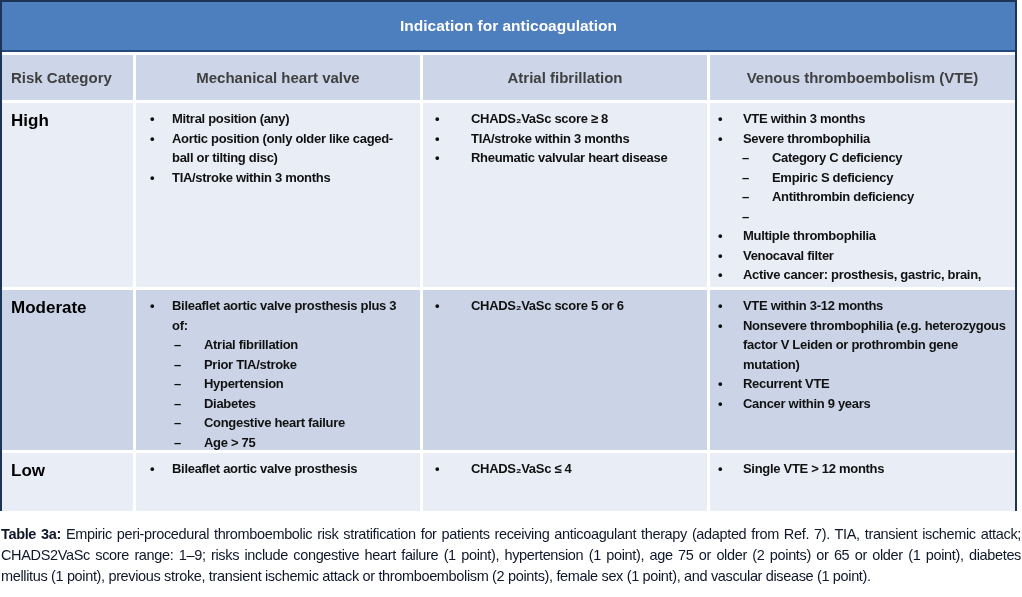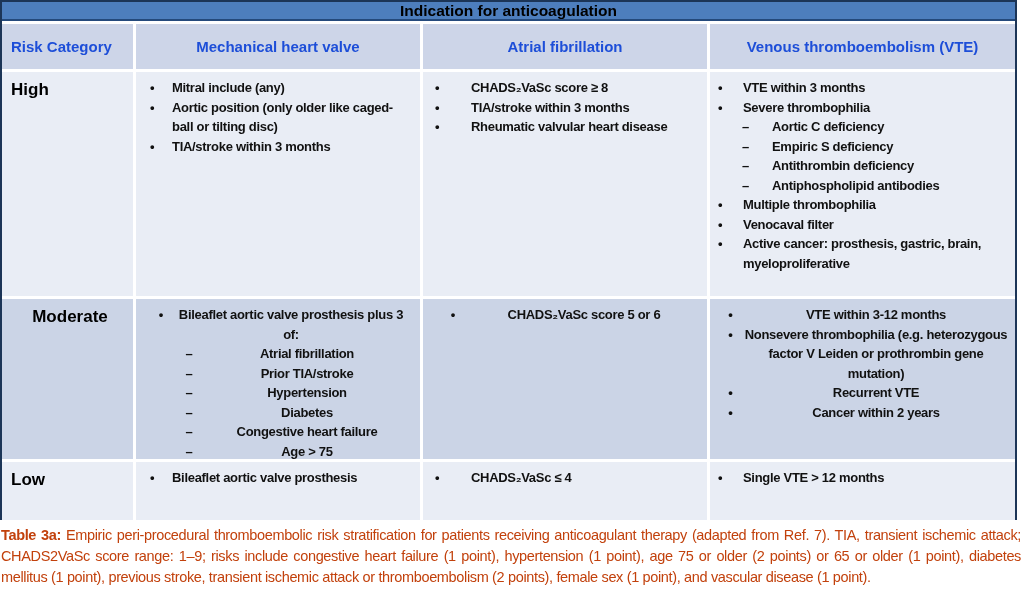--- a/index.html
+++ b/index.html
@@ -17,37 +17,37 @@
     grid-template-columns:131px 284px 284px 1fr;
     gap:3px;
     background:#ffffff;
     border-top:2px solid var(--border-dark,#1c3557);
     border-left:2px solid var(--border-dark,#1c3557);
     border-right:2px solid var(--border-dark,#1c3557);
   }
   .cell{box-sizing:border-box;}
   .title-cell{
     grid-column:1/-1;
-    height:19px;
+    height:50px;
     background:var(--title-bg,#4d7ebd);
     border-bottom:2px solid var(--title-border,#24497b);
     display:flex;align-items:center;justify-content:center;
-    font-weight:bold;font-size:15.5px;color:#000000;
+    font-weight:bold;font-size:15.5px;color:#ffffff;
   }
   .head-cell{
     height:45px;
     background:var(--header-bg,#cdd5e8);
     display:flex;align-items:center;
-    font-weight:bold;font-size:15px;color:#1d4ed8;
+    font-weight:bold;font-size:15px;color:#404040;
   }
   .head-cell.left{justify-content:flex-start;padding-left:9px;}
   .head-cell.center{justify-content:center;text-align:center;}
   .light{background:var(--band-light,#e9edf5);}
-  .dark{background:var(--band-dark,#cbd4e6);text-align:center;}
-  .r0{height:224px;}
+  .dark{background:var(--band-dark,#cbd4e6);}
+  .r0{height:184px;}
   .r1{height:160px;}
   .r2{height:58px;}
   .cat{
     padding:8px 4px 0 9px;
     font-weight:bold;font-size:17px;color:#000;
   }
   .body-cell{
     padding-top:6px;
     font-weight:bold;font-size:13px;letter-spacing:-0.3px;
     line-height:19.5px;color:#111;
@@ -57,44 +57,44 @@
   .body-cell.c2{padding-left:8px;padding-right:6px;}
   .li{display:flex;align-items:flex-start;}
   .glyph{flex:0 0 auto;display:inline-block;}
   .l1 .glyph{width:22px;}
   .c1 .l1 .glyph{width:36px;}
   .c2 .l1 .glyph{width:25px;}
   .l2{margin-left:24px;}
   .l2 .glyph{width:30px;}
   .txt{flex:1 1 auto;}
   .caption{
-    margin-top:5px;
+    margin-top:13px;
     padding:0 1px;
     font-size:14.5px;letter-spacing:-0.35px;
-    line-height:21px;color:#c2410c;
+    line-height:21px;color:#0f172a;
     text-align:justify;
   }
   .cap-label{font-weight:bold;}
 </style>
 </head>
 <body>
 
 <div class="page">
   <div class="tbl">
     <div class="cell title-cell">Indication for anticoagulation</div>
     <div class="cell head-cell left">Risk Category</div>
     <div class="cell head-cell center">Mechanical heart valve</div>
     <div class="cell head-cell center">Atrial fibrillation</div>
     <div class="cell head-cell center">Venous thromboembolism (VTE)</div>
 
   <div class="cell cat r0 light">High</div>
       <div class="cell body-cell r0 c0 light">
         <div class="li l1">
           <span class="glyph">•</span>
-          <span class="txt">Mitral include (any)</span>
+          <span class="txt">Mitral position (any)</span>
         </div>
         <div class="li l1">
           <span class="glyph">•</span>
           <span class="txt">Aortic position (only older like caged-ball or tilting disc)</span>
         </div>
         <div class="li l1">
           <span class="glyph">•</span>
           <span class="txt">TIA/stroke within 3 months</span>
         </div>
       </div>
@@ -116,33 +116,32 @@
         <div class="li l1">
           <span class="glyph">•</span>
           <span class="txt">VTE within 3 months</span>
         </div>
         <div class="li l1">
           <span class="glyph">•</span>
           <span class="txt">Severe thrombophilia</span>
         </div>
         <div class="li l2">
           <span class="glyph">–</span>
-          <span class="txt">Aortic C deficiency</span>
+          <span class="txt">Category C deficiency</span>
         </div>
         <div class="li l2">
           <span class="glyph">–</span>
           <span class="txt">Empiric S deficiency</span>
         </div>
         <div class="li l2">
           <span class="glyph">–</span>
           <span class="txt">Antithrombin deficiency</span>
         </div>
         <div class="li l2">
           <span class="glyph">–</span>
-          <span class="txt">Antiphospholipid antibodies</span>
         </div>
         <div class="li l1">
           <span class="glyph">•</span>
           <span class="txt">Multiple thrombophilia</span>
         </div>
         <div class="li l1">
           <span class="glyph">•</span>
           <span class="txt">Venocaval filter</span>
         </div>
         <div class="li l1">
@@ -195,21 +194,21 @@
         <div class="li l1">
           <span class="glyph">•</span>
           <span class="txt">Nonsevere thrombophilia (e.g. heterozygous factor V Leiden or prothrombin gene mutation)</span>
         </div>
         <div class="li l1">
           <span class="glyph">•</span>
           <span class="txt">Recurrent VTE</span>
         </div>
         <div class="li l1">
           <span class="glyph">•</span>
-          <span class="txt">Cancer within 2 years</span>
+          <span class="txt">Cancer within 9 years</span>
         </div>
       </div>
       <div class="cell cat r2 light">Low</div>
       <div class="cell body-cell r2 c0 light">
         <div class="li l1">
           <span class="glyph">•</span>
           <span class="txt">Bileaflet aortic valve prosthesis</span>
         </div>
       </div>
       <div class="cell body-cell r2 c1 light">

